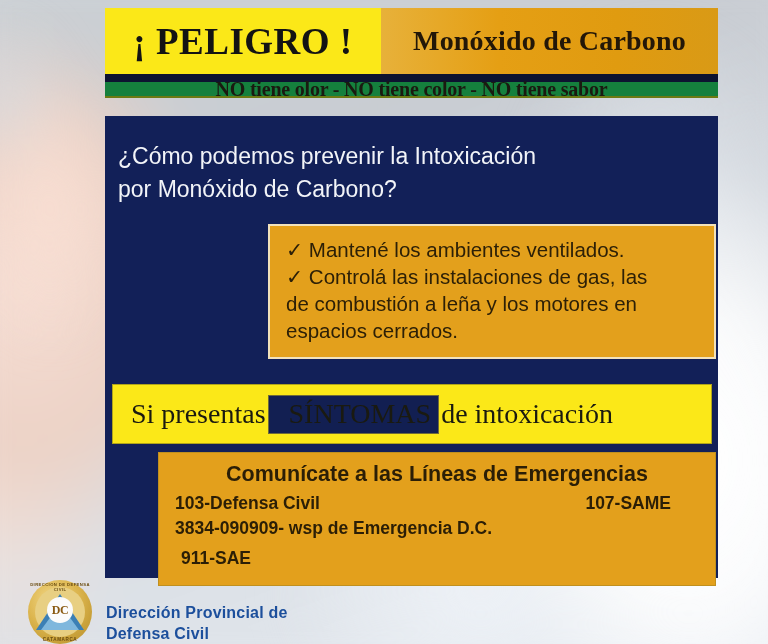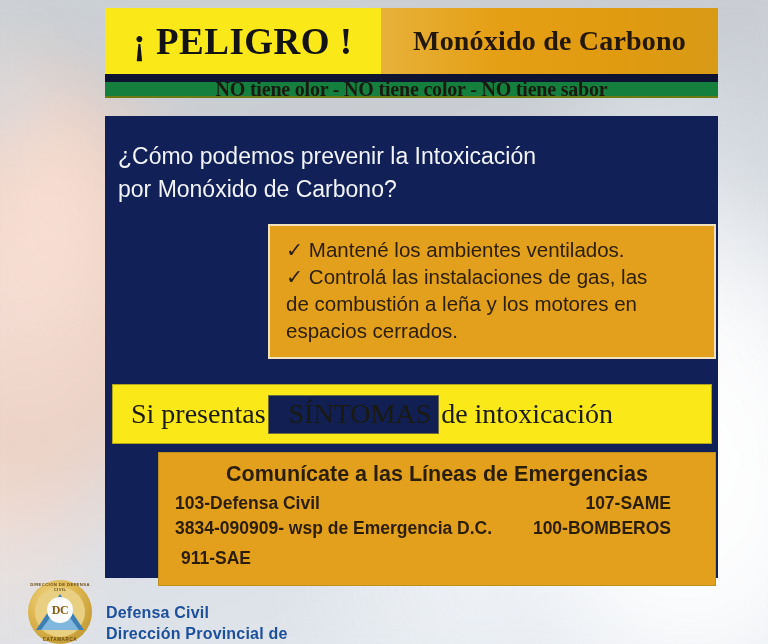--- a/index.html
+++ b/index.html
@@ -148,21 +148,20 @@
     <div id="emerg">
       <h3>Comunícate a las Líneas de Emergencias</h3>
 
       <div class="eline">
         <span class="left">103-Defensa Civil</span>
         <span class="right">107-SAME</span>
       </div>
 
       <div class="eline">
         <span class="left">3834-090909- wsp de Emergencia D.C.</span>
-        <span class="right">100-BOMBEROS</span>
       </div>
 
       <div class="eline single">
         <span>911-SAE</span>
       </div>
     </div>
 
   </div>
 </div>
 
@@ -172,16 +171,16 @@
     <div class="inner"></div>
     <div class="top-cap">DIRECCION DE DEFENSA CIVIL</div>
     <div class="tri"></div>
     <div class="tri2"></div>
     <div class="disc">
       <b>DC</b>
     </div>
     <div class="cap">CATAMARCA</div>
   </div>
   <div id="ftext">
+    <div>Dirección Provincial de</div>
     <div>Defensa Civil</div>
-    <div>Dirección Provincial de</div>
   </div>
 </div>
 
 </body></html>

